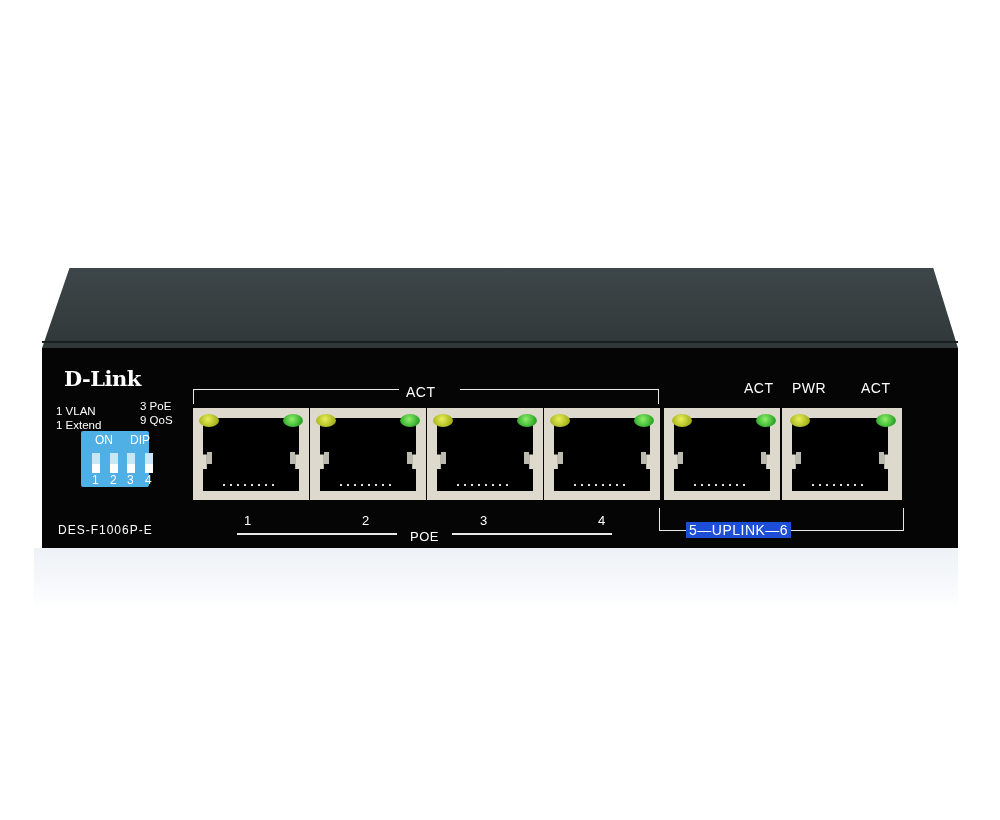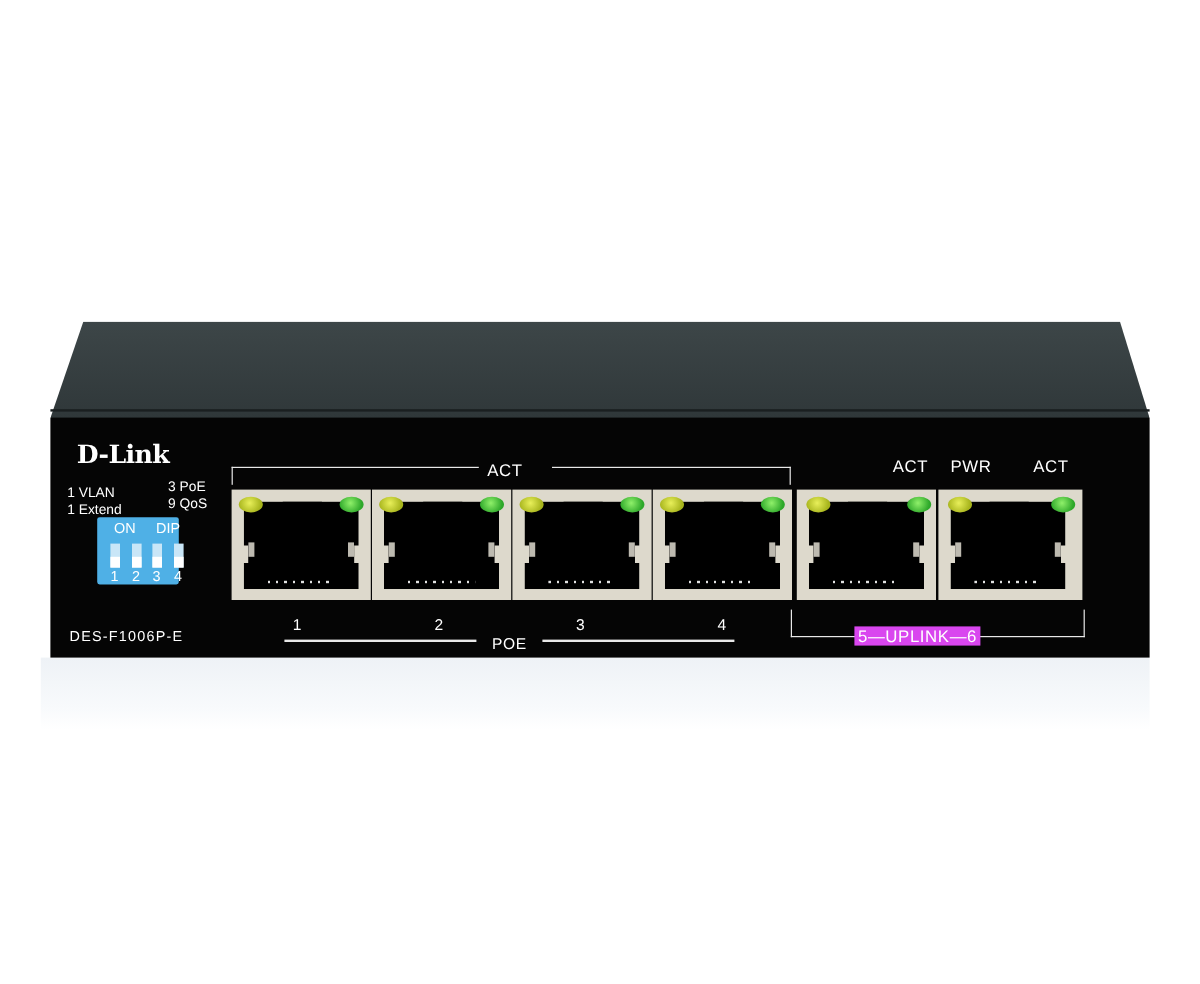--- a/index.html
+++ b/index.html
@@ -128,13 +128,13 @@
 <div class="port-num" style="left:244px">1</div>
 <div class="port-num" style="left:362px">2</div>
 <div class="port-num" style="left:480px">3</div>
 <div class="port-num" style="left:598px">4</div>
 
 <div class="poe-line" style="left:237px;top:533px;width:160px;"></div>
 <div class="poe-line" style="left:452px;top:533px;width:160px;"></div>
 <div class="lbl" style="left:410px;top:529px;font-size:13px;">POE</div>
 
 <div class="bracket" style="left:659px;top:508px;width:243px;height:22px;border-top:none;"></div>
-<div class="lbl" style="left:712px;top:522px;background:#d946ef;padding:0 3px;">5—UPLINK—6</div>
+<div class="lbl" style="left:686px;top:522px;background:#1d4ed8;padding:0 3px;">5—UPLINK—6</div>
 
 </body></html>

